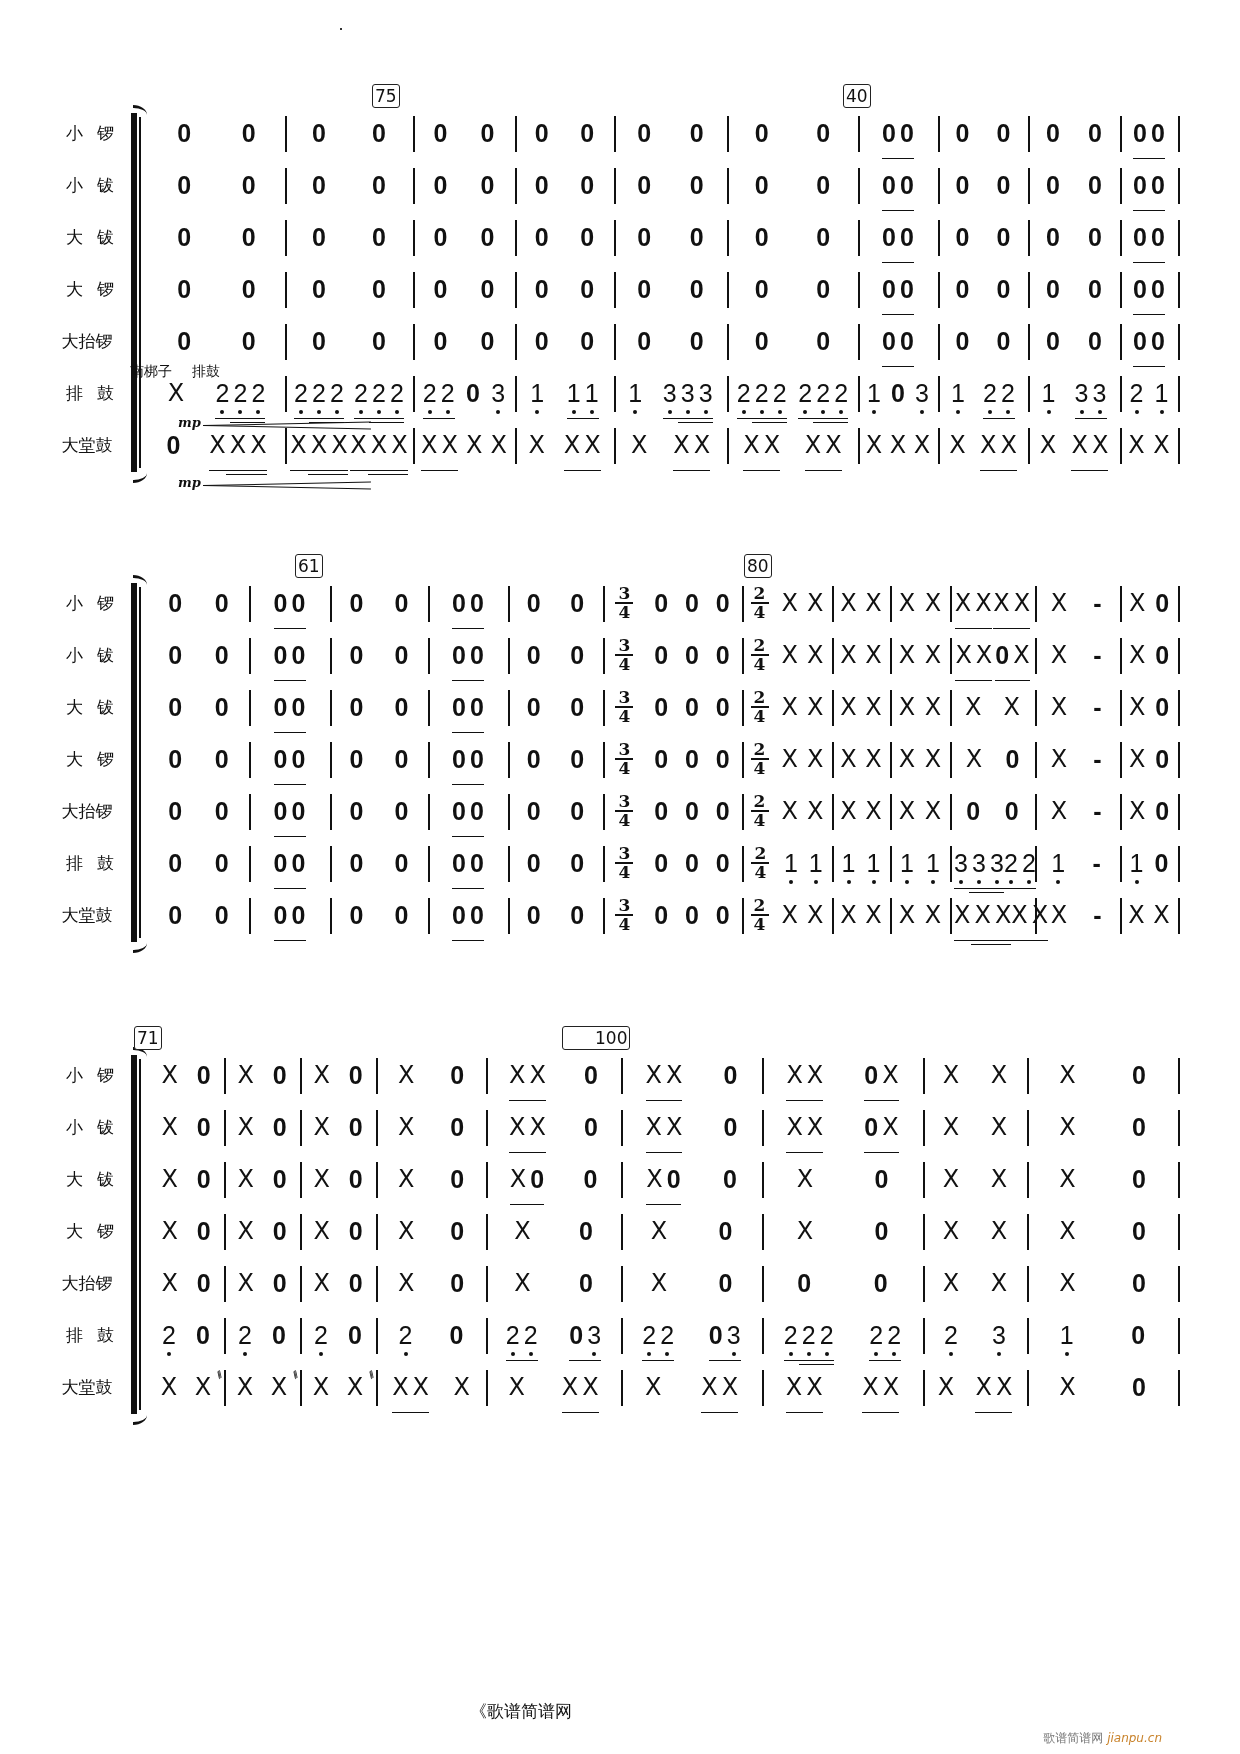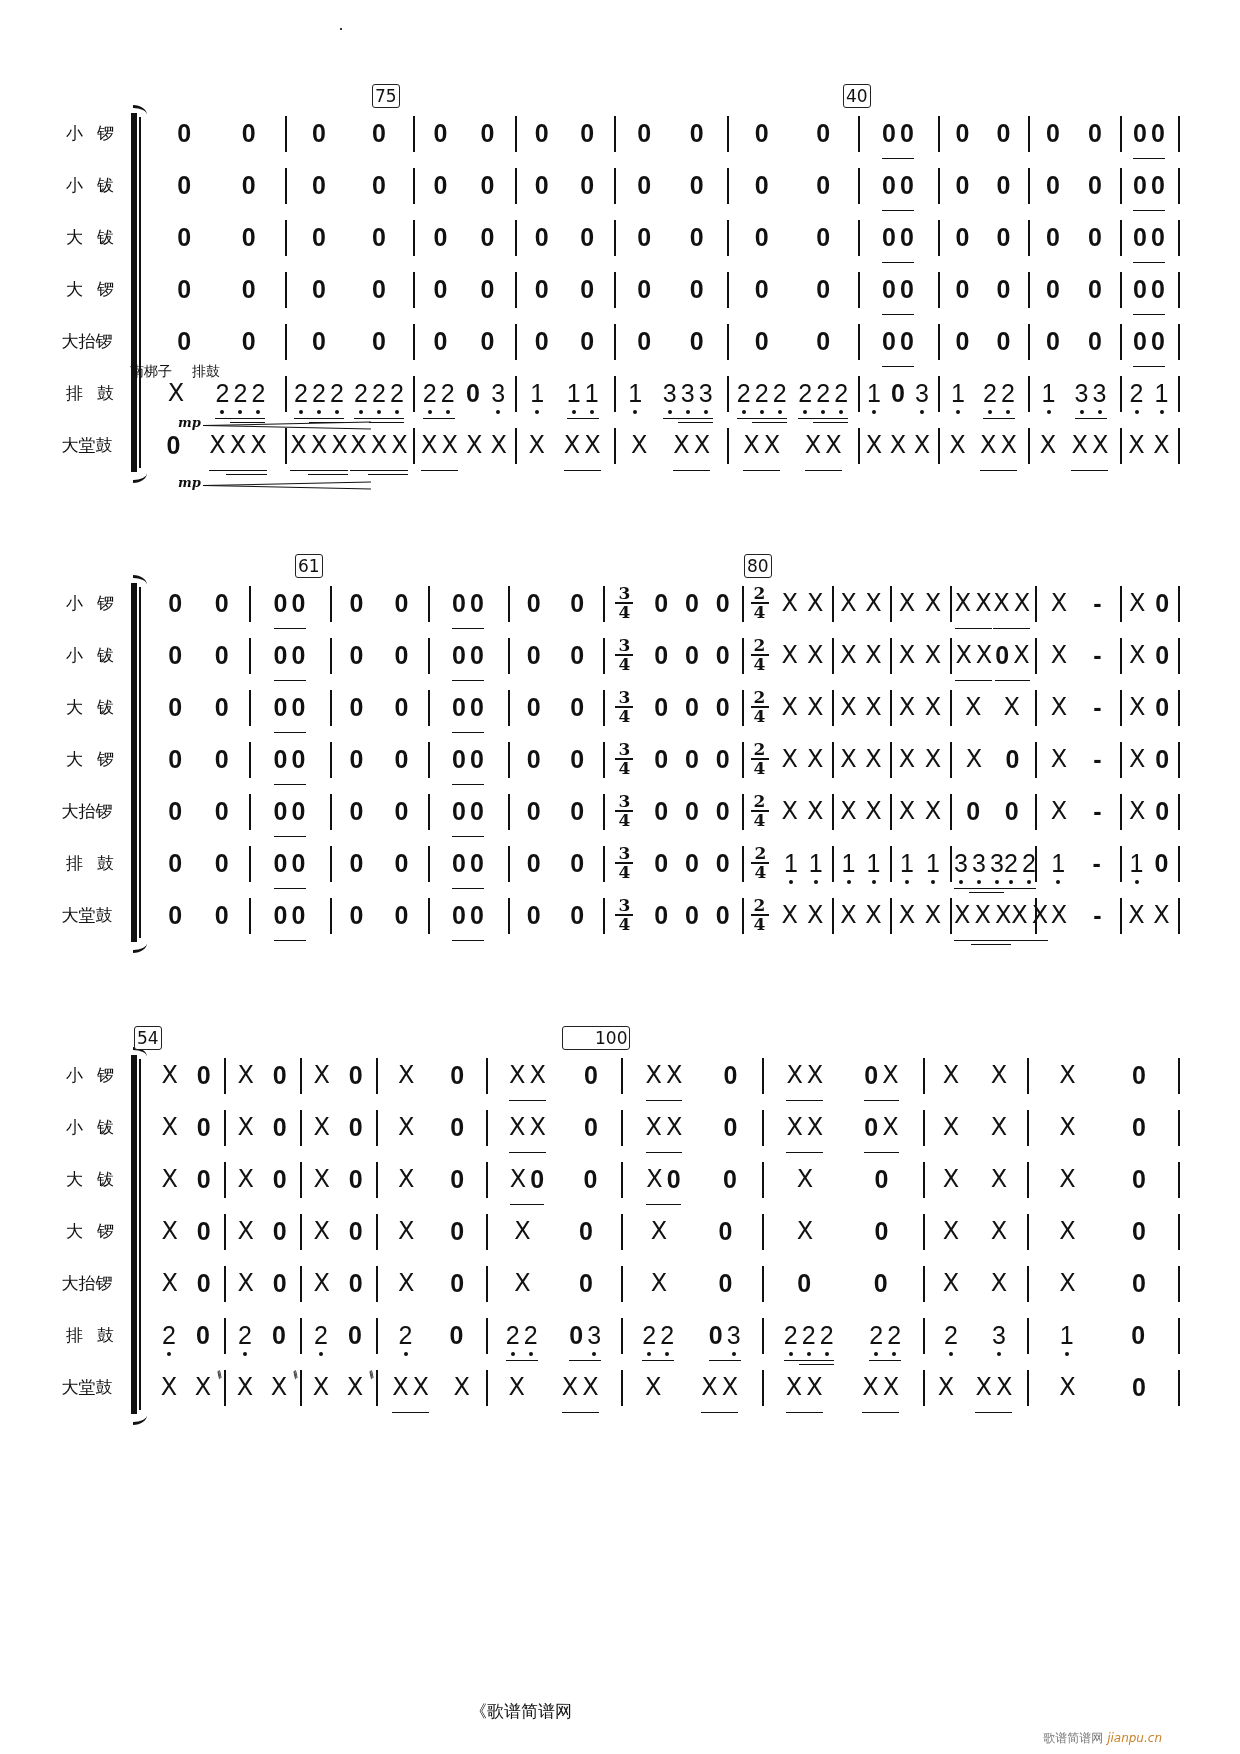--- a/index.html
+++ b/index.html
@@ -1106,21 +1106,21 @@
           <div class="bar" style="left: 950px;"></div>
           <div class="bar" style="left: 1035px;"></div>
           <div class="bar" style="left: 1120px;"></div>
           <div class="bar" style="left: 1178px;"></div>
         </div>
       </div>
       <div class="system" style="top: 0px;">
         <div class="bracket" style="top: 1055px; height: 359px;"></div>
         <div class="bracket-cap-top" style="top: 1047px;"></div>
         <div class="bracket-cap-bot" style="top: 1412px;"></div>
-        <div class="rehearsal" style="left: 134px; top: 1026px;">54</div>
+        <div class="rehearsal" style="left: 134px; top: 1026px;">71</div>
         <div class="rehearsal" style="left: 562px; top: 1026px; padding-left: 32px;">100</div>
         <div class="row" style="top: 1050px;">
           <div class="inst spread">小锣</div>
           <div class="m" style="left: 152px; width: 68px;">
             <span class="n x">X</span>
             <span class="n zero">0</span>
           </div>
           <div class="m" style="left: 228px; width: 68px;">
             <span class="n x">X</span>
             <span class="n zero">0</span>

